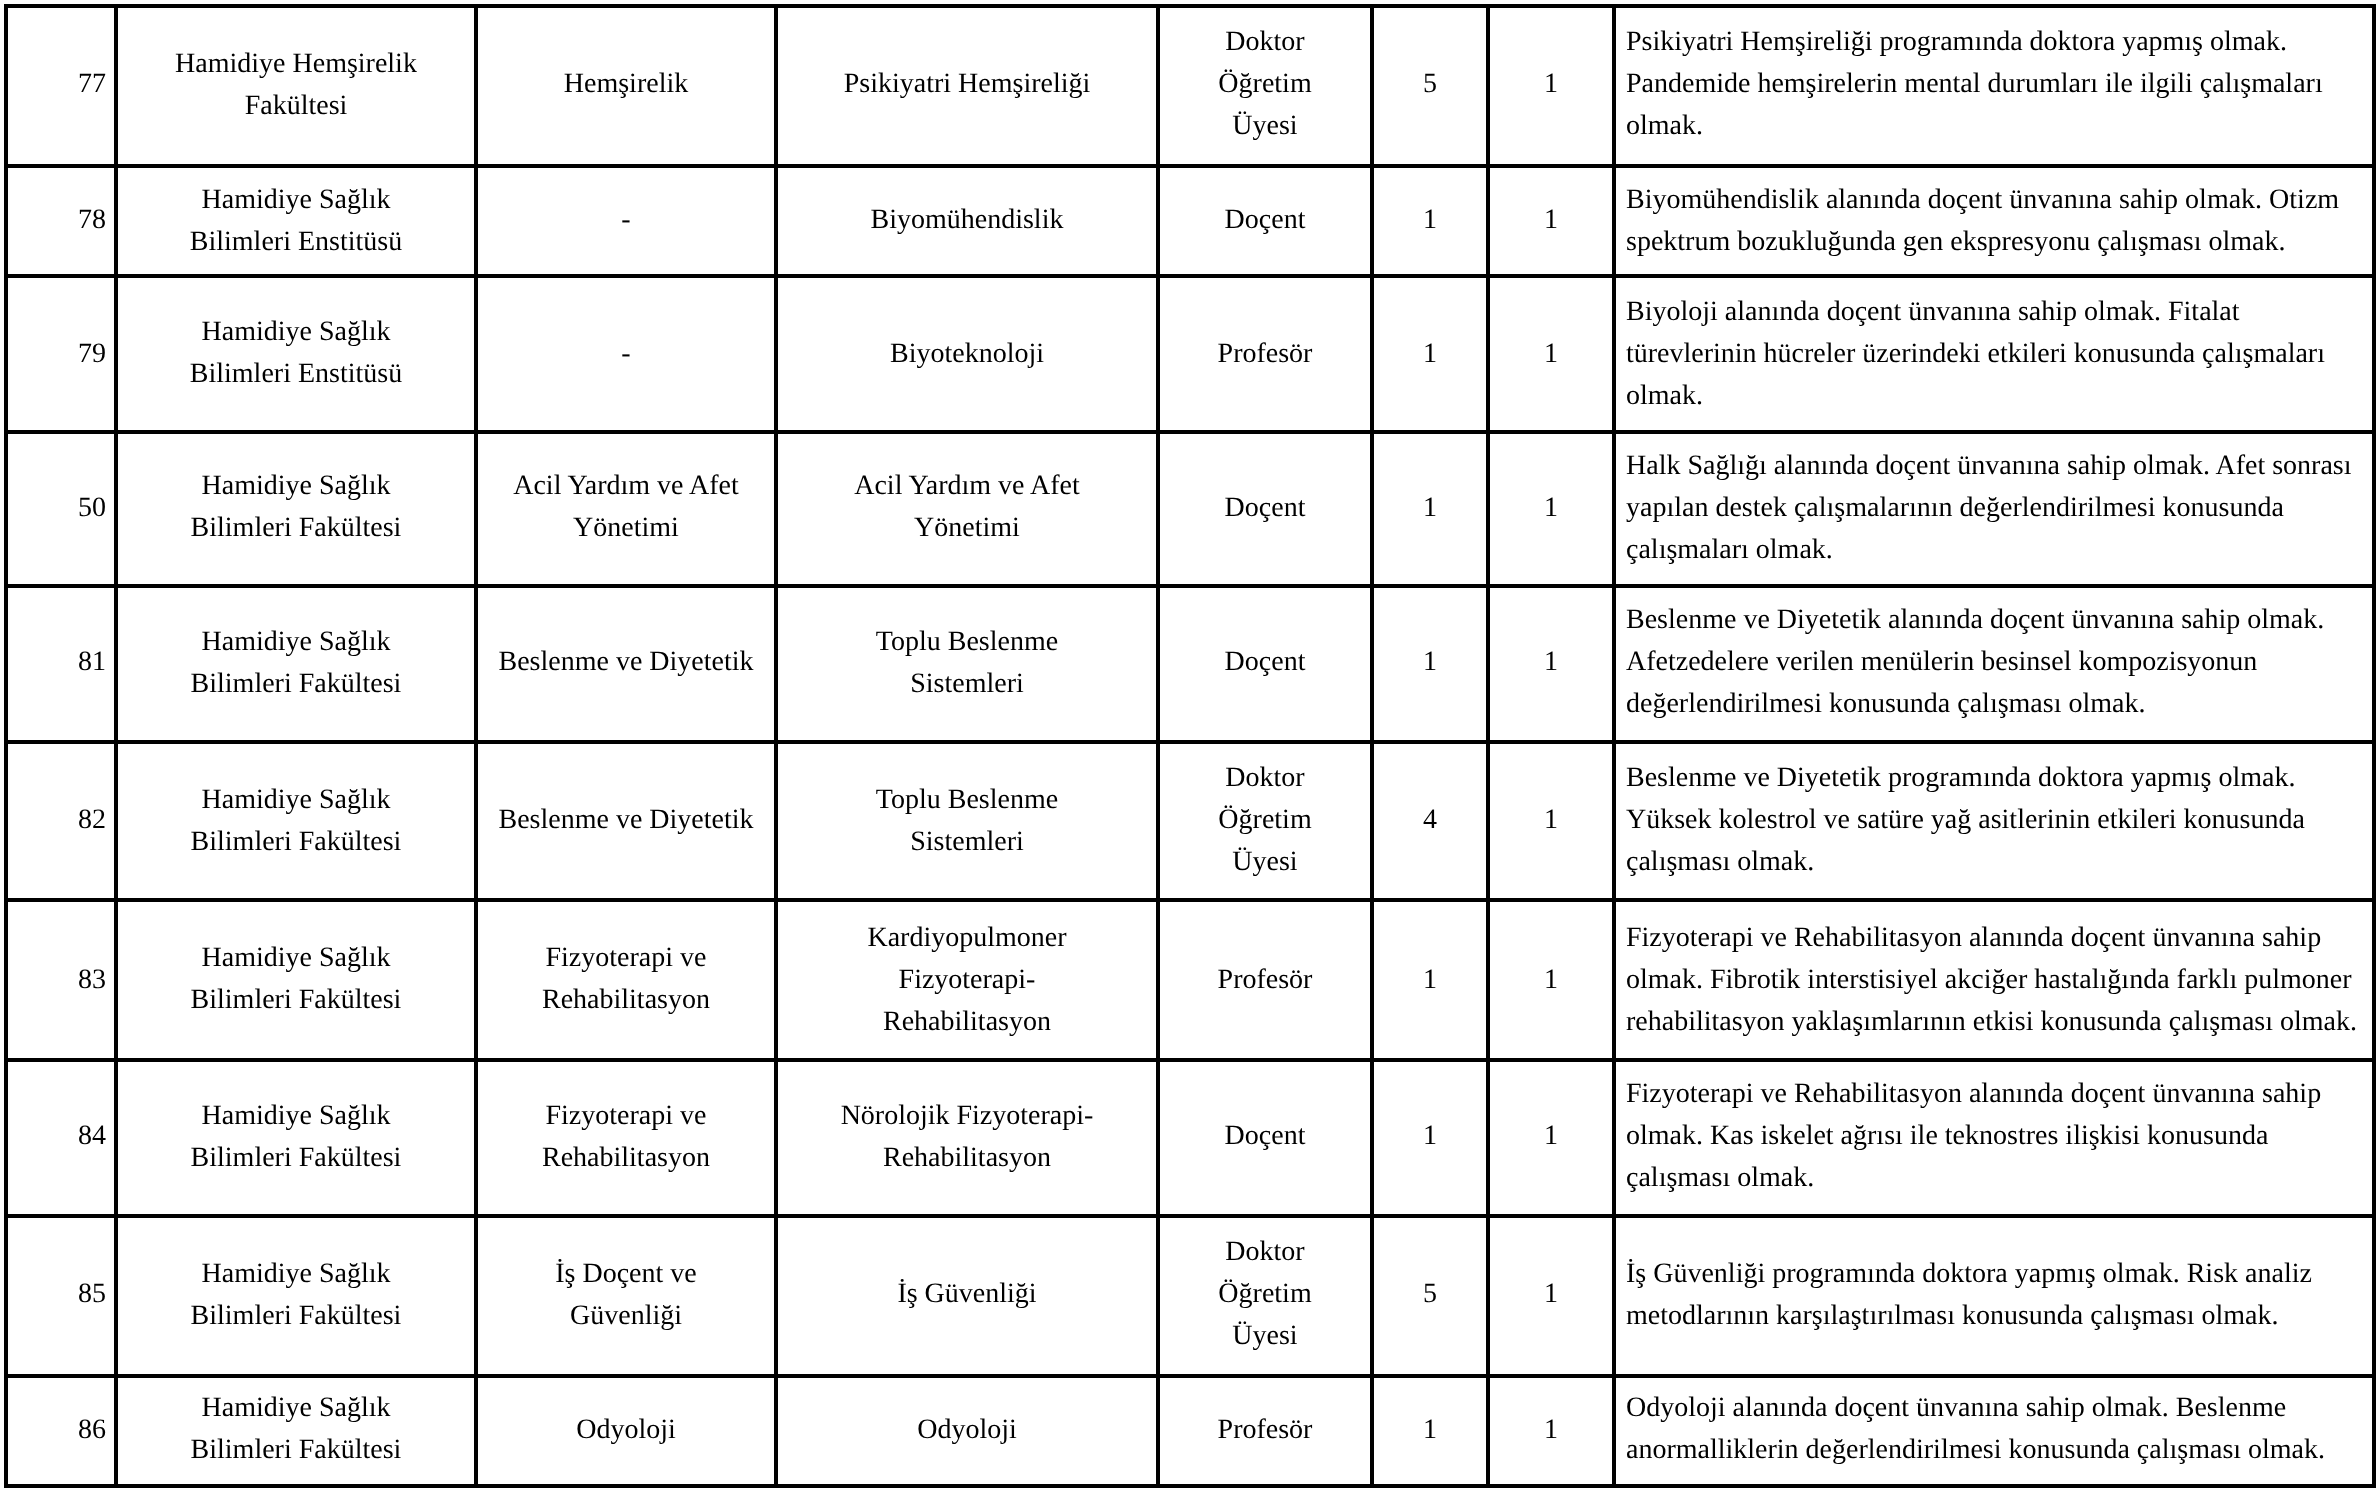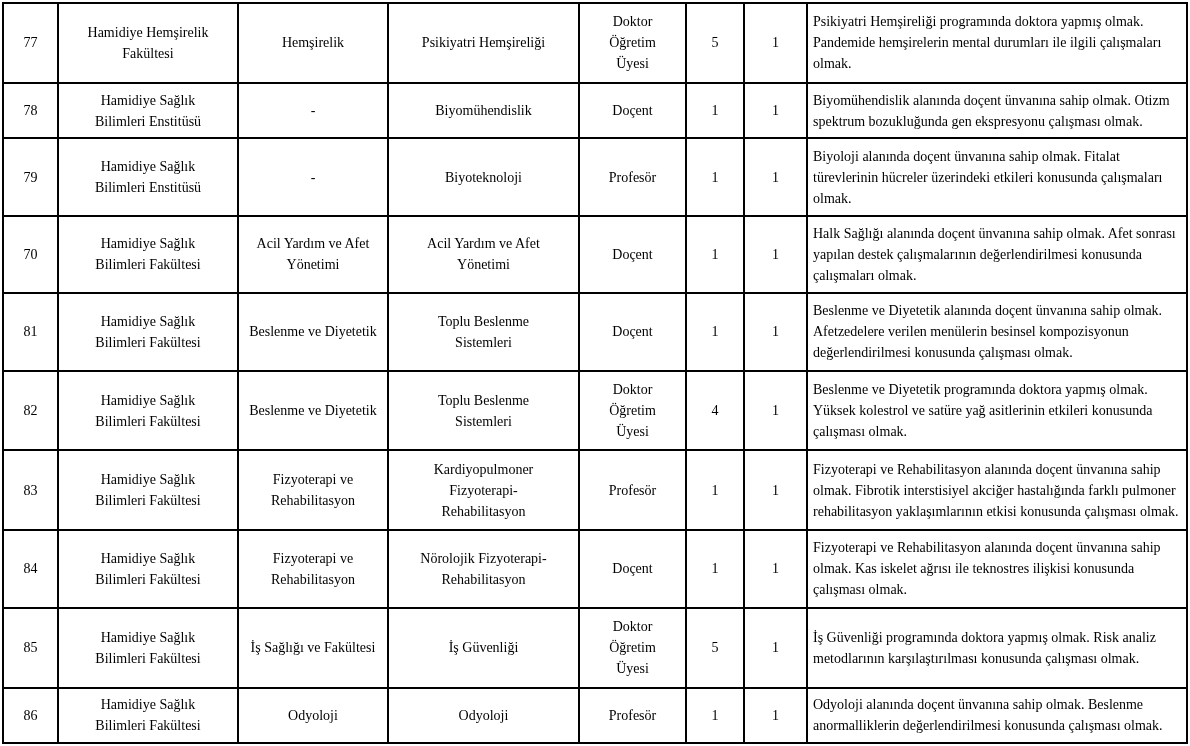--- a/index.html
+++ b/index.html
@@ -28,21 +28,21 @@
     font-size: 14px;
     color: #000000;
     background: #ffffff;
   }
   table.postings td {
     border: 2px solid #000000;
     vertical-align: middle;
     line-height: 1.5;
     overflow: hidden;
   }
-  td.c-no        { text-align: center; padding: 2px 4px; }
+  td.c-no        { text-align: right; padding: 2px 4px; }
   td.c-faculty   { text-align: center; padding: 2px 24px; font-family: Liberation Serif, serif; }
   td.c-dept      { text-align: center; padding: 0 10px; }
   td.c-program   { text-align: center; padding: 2px 24px; }
   td.c-title     { text-align: center; padding: 2px 16px; border-radius: 28px; }
   td.c-grade     { text-align: center; padding: 2px 4px; }
   td.c-count     { text-align: center; padding: 2px 4px; }
   td.c-desc      { text-align: left;   padding: 1px 5px; line-height: 1.52; }
 </style>
 </head>
 <body>
@@ -87,21 +87,21 @@
     <td class="c-faculty">Hamidiye Sağlık Bilimleri Enstitüsü</td>
     <td class="c-dept">-</td>
     <td class="c-program">Biyoteknoloji</td>
     <td class="c-title">Profesör</td>
     <td class="c-grade">1</td>
     <td class="c-count">1</td>
     <td class="c-desc">Biyoloji alanında doçent ünvanına sahip olmak. Fitalat türevlerinin hücreler üzerindeki etkileri konusunda çalışmaları olmak.</td>
   </tr>
 
   <tr>
-    <td class="c-no">70</td>
+    <td class="c-no">50</td>
     <td class="c-faculty">Hamidiye Sağlık Bilimleri Fakültesi</td>
     <td class="c-dept">Acil Yardım ve Afet Yönetimi</td>
     <td class="c-program">Acil Yardım ve Afet Yönetimi</td>
     <td class="c-title">Doçent</td>
     <td class="c-grade">1</td>
     <td class="c-count">1</td>
     <td class="c-desc">Halk Sağlığı alanında doçent ünvanına sahip olmak. Afet sonrası yapılan destek çalışmalarının değerlendirilmesi konusunda çalışmaları olmak.</td>
   </tr>
 
   <tr>
@@ -144,21 +144,21 @@
     <td class="c-program">Nörolojik Fizyoterapi-Rehabilitasyon</td>
     <td class="c-title">Doçent</td>
     <td class="c-grade">1</td>
     <td class="c-count">1</td>
     <td class="c-desc">Fizyoterapi ve Rehabilitasyon alanında doçent ünvanına sahip olmak. Kas iskelet ağrısı ile teknostres ilişkisi konusunda çalışması olmak.</td>
   </tr>
 
   <tr>
     <td class="c-no">85</td>
     <td class="c-faculty">Hamidiye Sağlık Bilimleri Fakültesi</td>
-    <td class="c-dept">İş Sağlığı ve Fakültesi</td>
+    <td class="c-dept">İş Doçent ve Güvenliği</td>
     <td class="c-program">İş Güvenliği</td>
     <td class="c-title">Doktor Öğretim Üyesi</td>
     <td class="c-grade">5</td>
     <td class="c-count">1</td>
     <td class="c-desc">İş Güvenliği programında doktora yapmış olmak. Risk analiz metodlarının karşılaştırılması konusunda çalışması olmak.</td>
   </tr>
 
   <tr>
     <td class="c-no">86</td>
     <td class="c-faculty">Hamidiye Sağlık Bilimleri Fakültesi</td>

